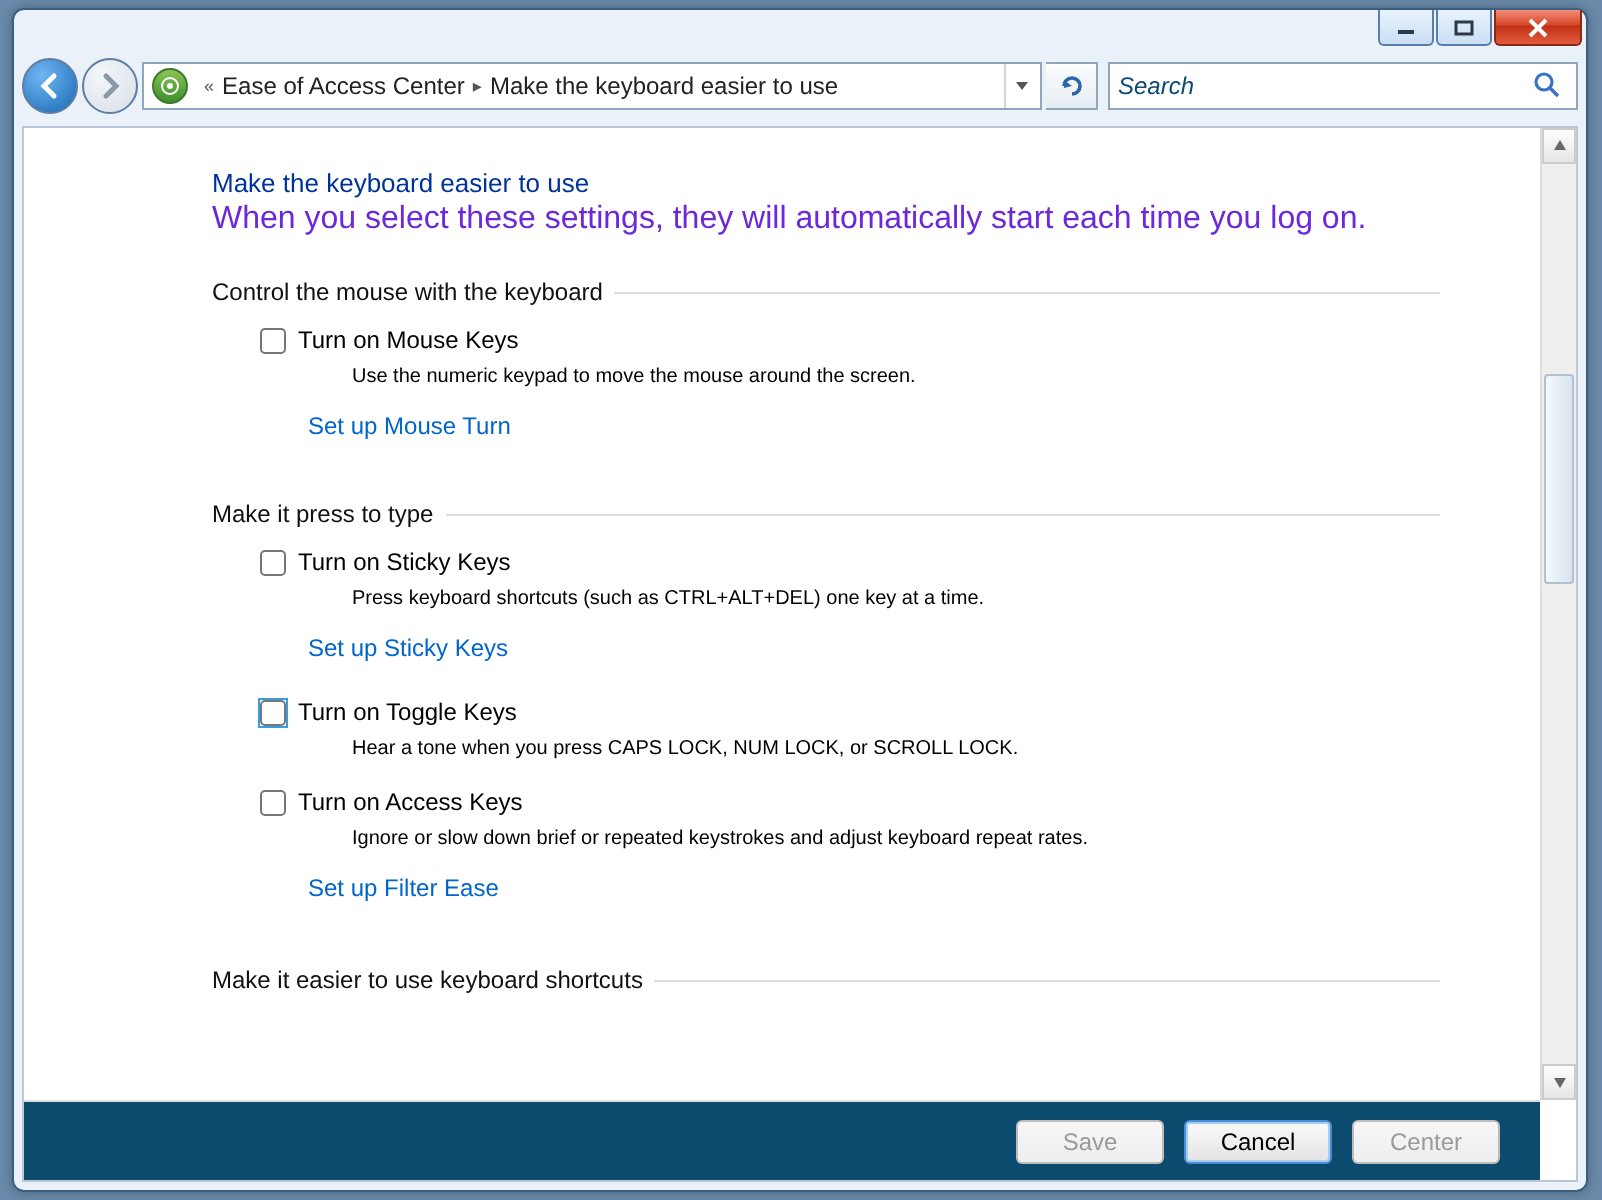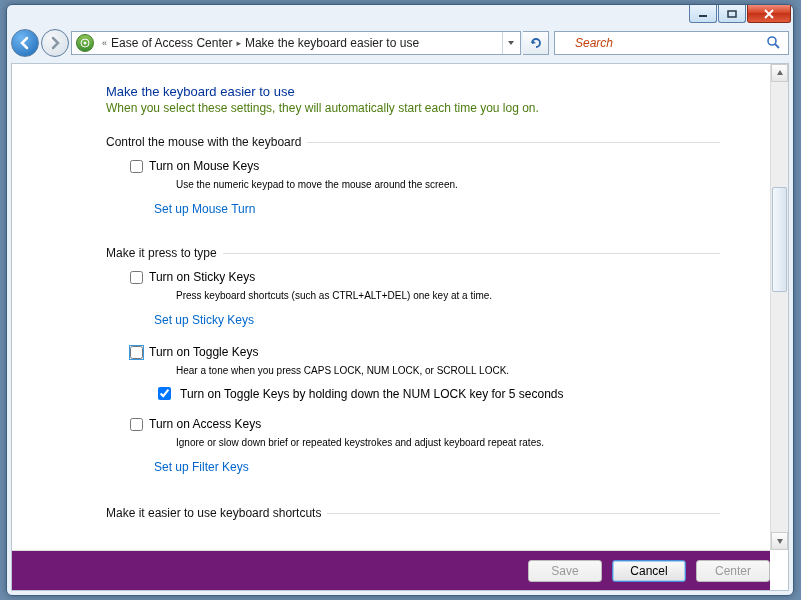--- a/index.html
+++ b/index.html
@@ -71,22 +71,22 @@
   .addr-bar .spacer{flex:1}
   .addr-drop{width:16px;height:100%;display:flex;align-items:center;justify-content:center;border-left:1px solid #cbd6e0;}
   .refresh-btn{
     width:26px;height:24px;border:1px solid #8fa6bd;border-left:none;
     background:linear-gradient(#fdfdfd,#e4ecf3);
     display:flex;align-items:center;justify-content:center;color:#2a66aa;font-weight:bold;
   }
   .search-box{
     width:235px;height:24px;margin-left:3px;
     background:#fff;border:1px solid #8fa6bd;
-    display:flex;align-items:center;padding:0 20px;
-    color:#c2410c;font-style:italic;
+    display:flex;align-items:center;padding:0 4px;
+    color:#0c4a6e;font-style:italic;
     position:relative;
   }
   .search-box .mag{position:absolute;right:6px;top:3px;color:#3a72c2;font-style:normal;}
 
   
   .content-wrap{
     flex:1; margin:4px; background:#fff;
     border:1px solid #b9c6d3; position:relative;
     overflow:hidden;
   }
@@ -95,21 +95,21 @@
     overflow:hidden;
   }
   .content{
     padding:20px 50px 0 94px;
   }
   h1{
     margin:0 0 2px 0;
     font-size:13px; font-weight:400;
     color:#003399;
   }
-  .sub{margin:0 0 20px 0;font-size:12px;color:#4d7c0f}
+  .sub{margin:0 0 20px 0;font-size:16px;color:#6d28d9}
   .section-head{
     font-size:12px;color:#111;margin:12px 0 10px 0;
     display:flex; align-items:center;
     white-space:nowrap;
   }
   .section-head .line{flex:1;height:1px;background:#ddd;margin-left:6px}
   .opt{ margin-left:24px; margin-bottom:6px; display:flex; align-items:center; gap:6px; font-size:12px; }
   .opt input{ margin:0; width:13px;height:13px; }
   .opt.sel input{outline:1px solid #3a9be0;outline-offset:0;}
   .desc{margin:0 0 12px 70px; font-size:10px;}
@@ -122,23 +122,23 @@
     background:#f0f0f0; border-left:1px solid #ddd;
     display:flex; flex-direction:column;
   }
   .vscroll .arrow{height:18px;display:flex;align-items:center;justify-content:center;color:#666;background:linear-gradient(#fdfdfd,#e6e6e6);border:1px solid #ccc;margin:0;}
   .vscroll .track{flex:1;position:relative;background:#eee;}
   .vscroll .thumb{position:absolute;left:1px;right:1px;top:105px;height:105px;background:linear-gradient(90deg,#f4f8fc,#d8e4ef);border:1px solid #b0c1d2;border-radius:2px;}
 
   
   .btn-row{
     position:absolute; left:0; right:18px; bottom:0; height:40px;
-    background:#701a75; border-top:1px solid #ddd;
+    background:#0c4a6e; border-top:1px solid #ddd;
     display:flex; align-items:center; justify-content:flex-end;
-    gap:10px;
+    padding-right:20px; gap:10px;
   }
   .btn{
     min-width:74px; height:22px;
     border:1px solid #8b8b8b; border-radius:3px;
     background:linear-gradient(#fafafa,#e3e3e3);
     font-size:12px;
   }
   .btn.disabled{color:#9a9a9a;border-color:#bcbcbc;background:linear-gradient(#f7f7f7,#ededed);}
   .btn.default{border-color:#4a8cd6;box-shadow:0 0 0 1px #a8cdef inset;}
 </style>
@@ -241,31 +241,27 @@
           <span>Turn on Sticky Keys</span>
         </label>
         <p class="desc">Press keyboard shortcuts (such as CTRL+ALT+DEL) one key at a time.</p>
         <a class="link">Set up Sticky Keys</a>
 
         <label class="opt sel">
           <input type="checkbox" style="">
           <span>Turn on Toggle Keys</span>
         </label>
         <p class="desc" style="margin-bottom:4px">Hear a tone when you press CAPS LOCK, NUM LOCK, or SCROLL LOCK.</p>
-        <label class="sub-opt">
-          <input type="checkbox" checked="" style="">
-          <span>Turn on Toggle Keys by holding down the NUM LOCK key for 5 seconds</span>
-        </label>
 
         <label class="opt" style="margin-top:14px">
           <input type="checkbox" style="">
           <span>Turn on Access Keys</span>
         </label>
         <p class="desc">Ignore or slow down brief or repeated keystrokes and adjust keyboard repeat rates.</p>
-        <a class="link">Set up Filter Keys</a>
+        <a class="link">Set up Filter Ease</a>
 
         
         <div class="section-head" style="margin-top:14px">
           <span>Make it easier to use keyboard shortcuts</span>
             <span class="line"></span>
         </div>
 
       </div>
     </div>
 

